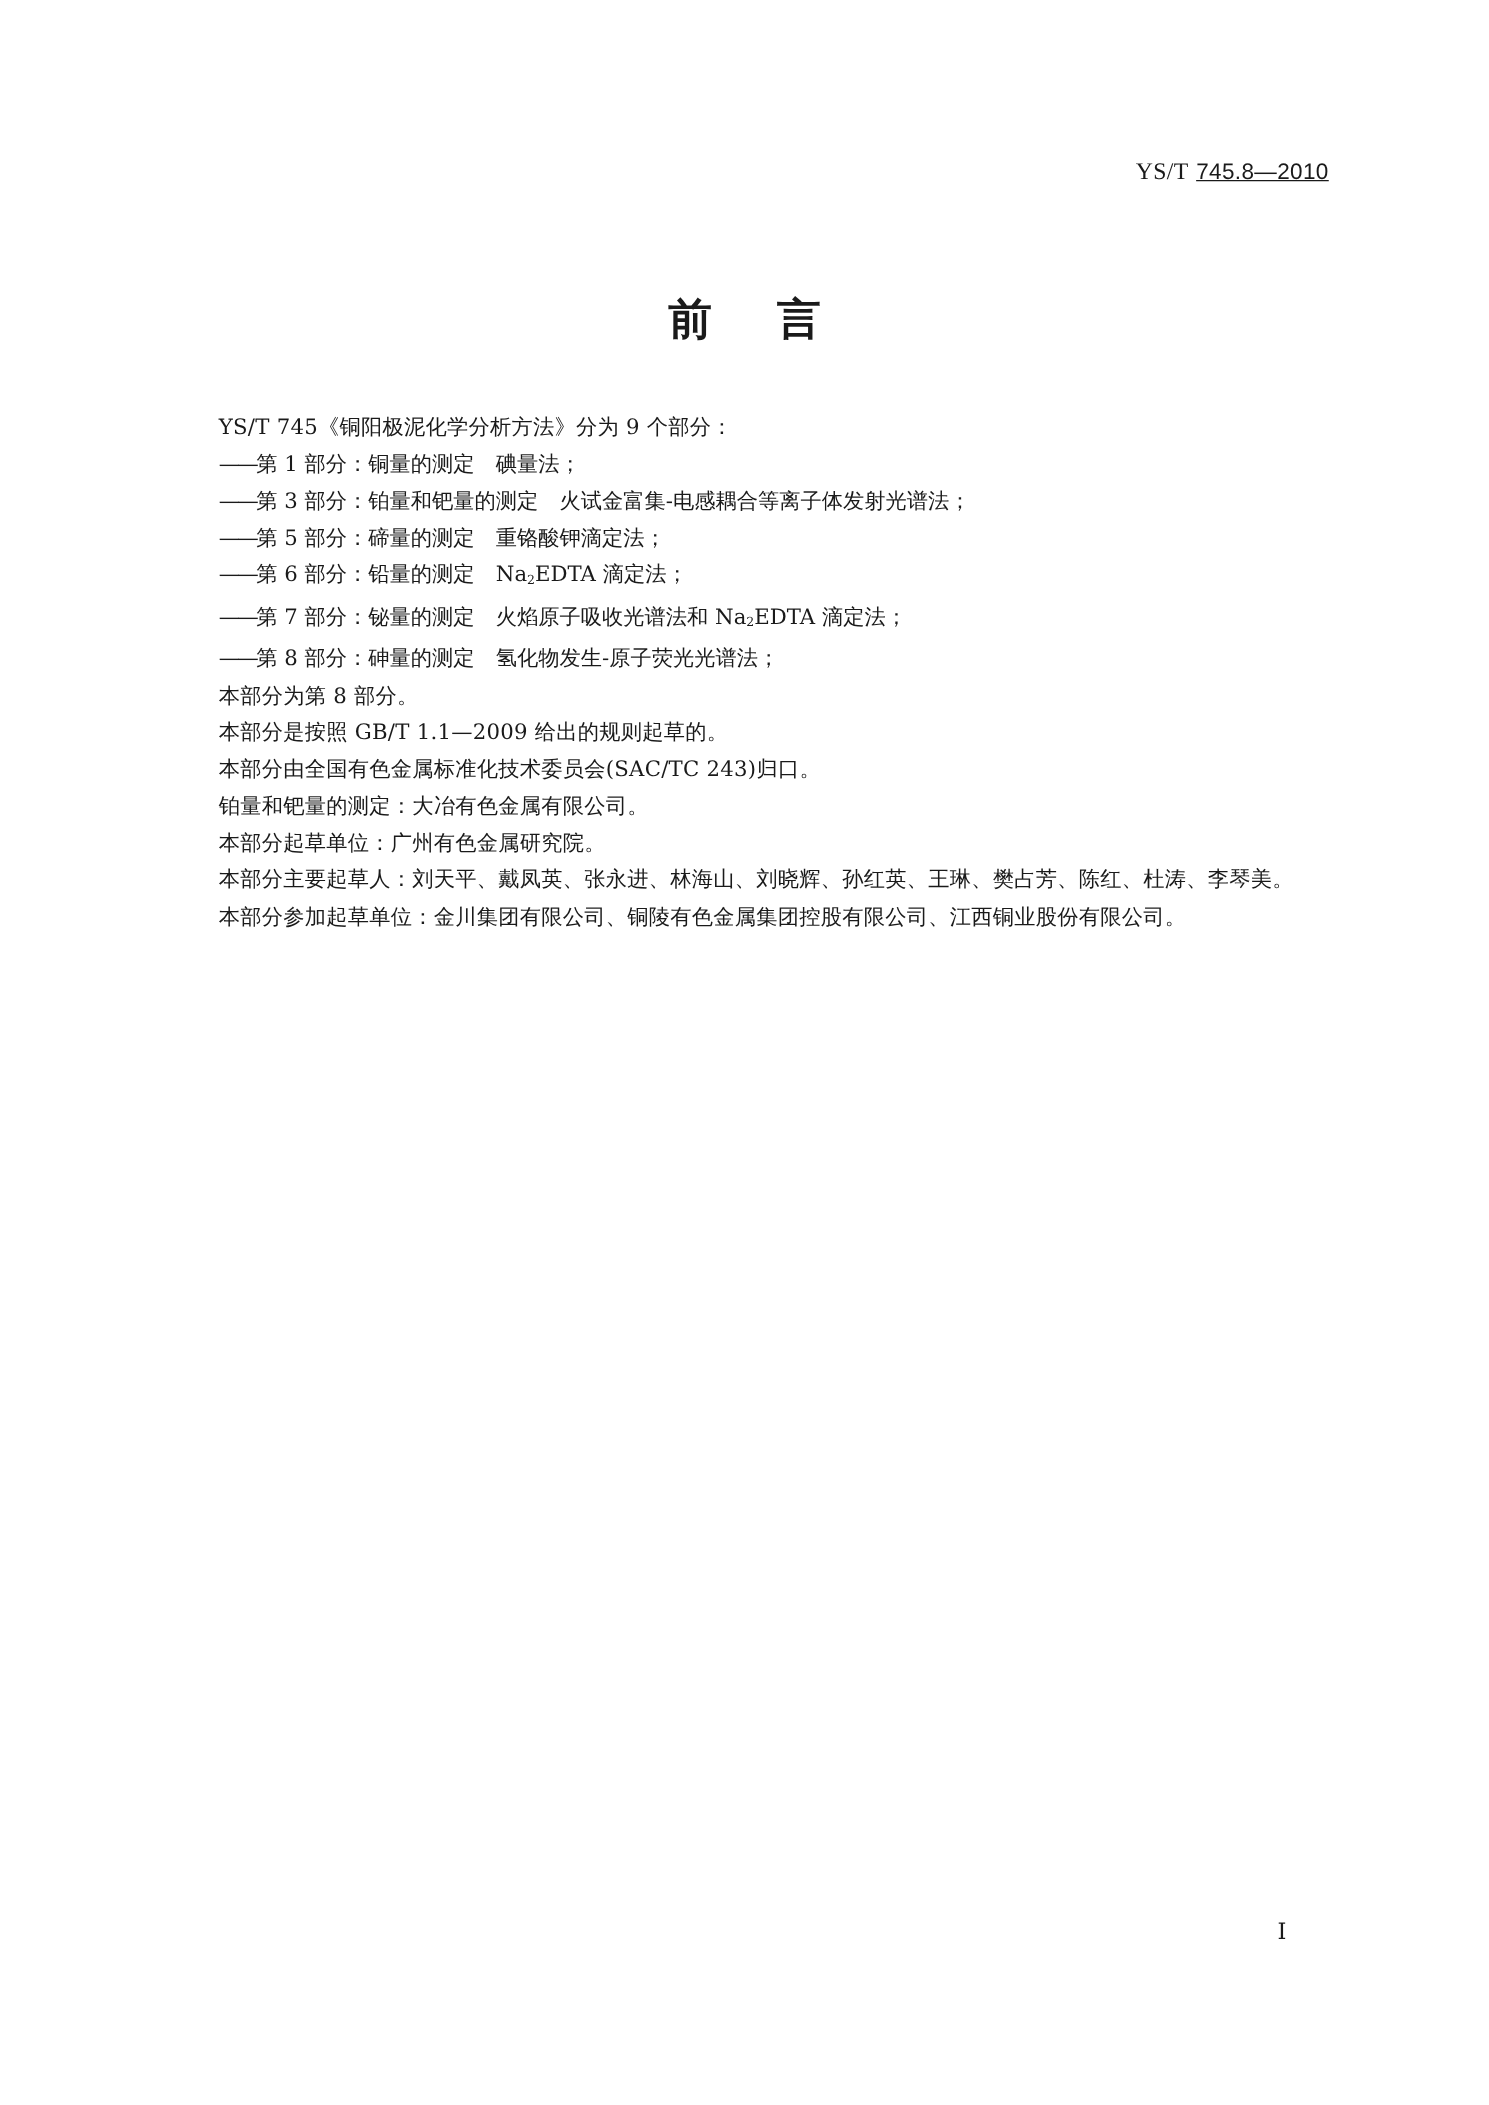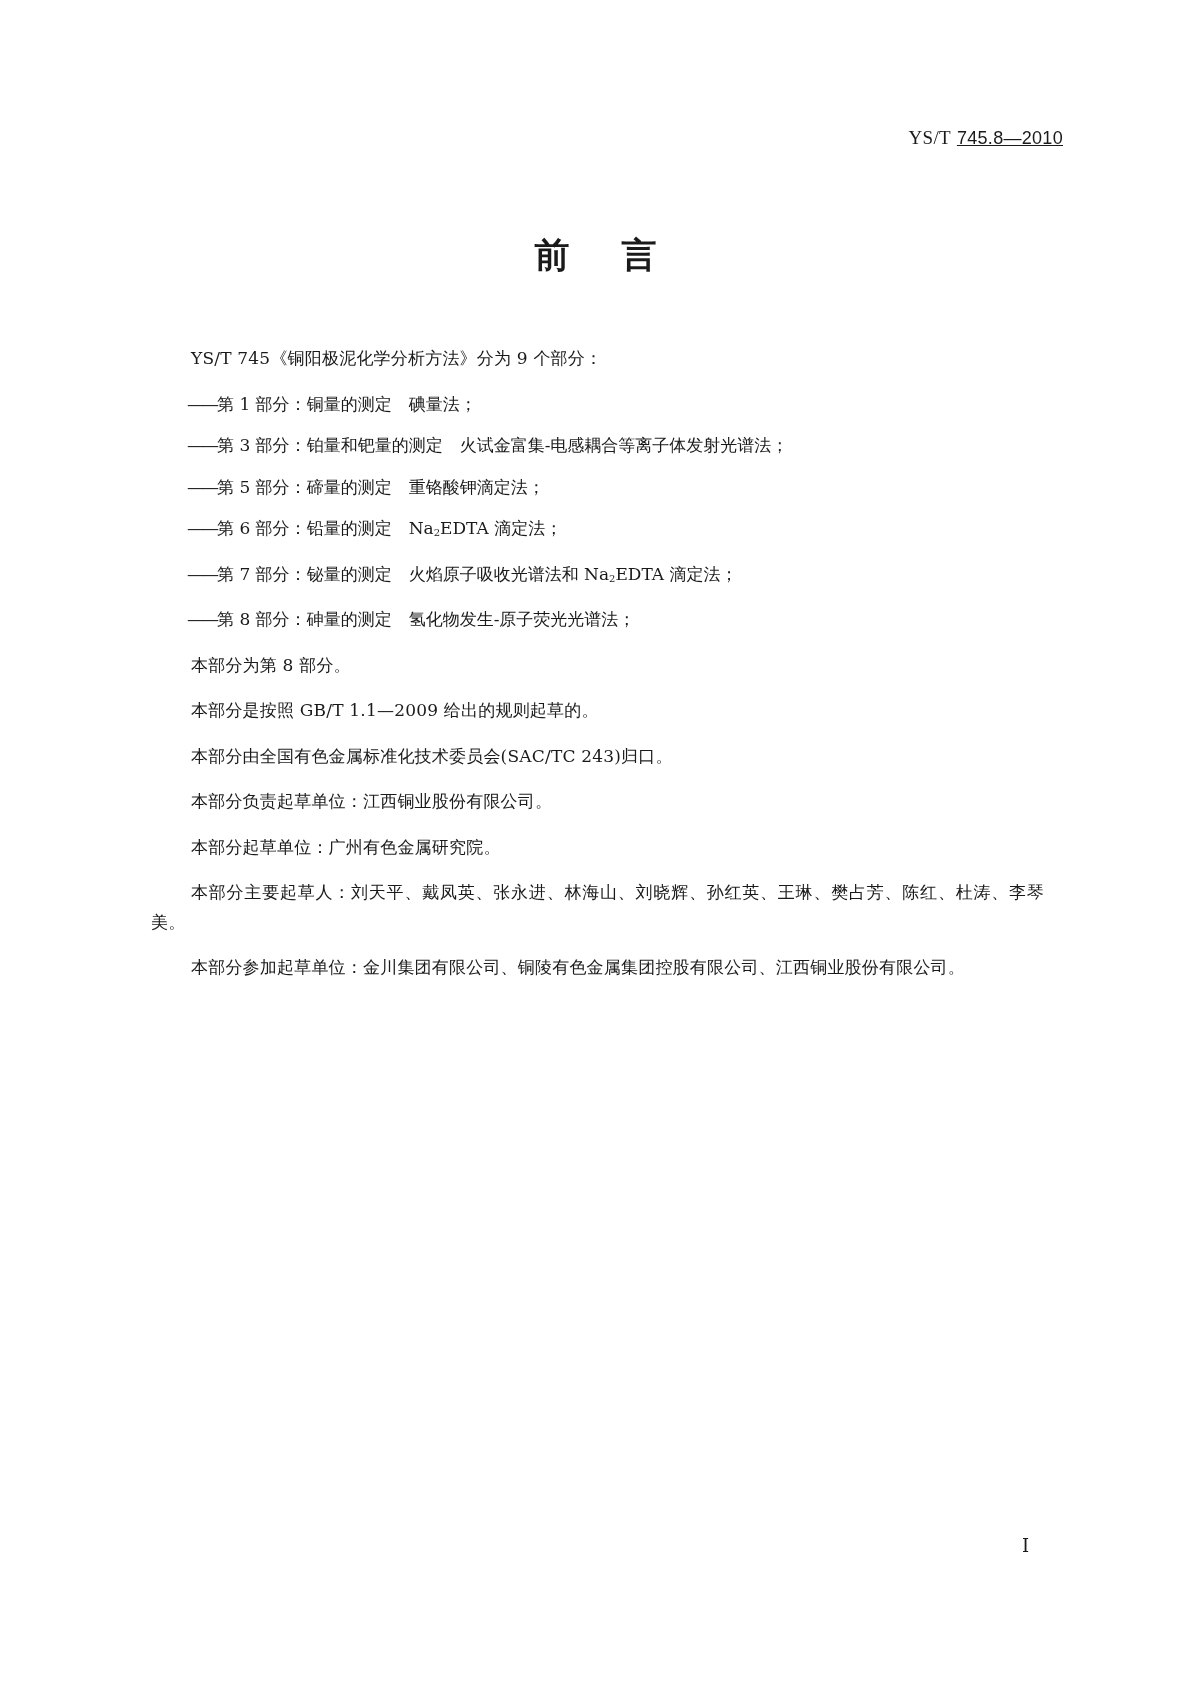--- a/index.html
+++ b/index.html
@@ -5,22 +5,22 @@
   html, body { margin: 0; padding: 0; background: #ffffff; }
   body { width: 1191px; height: 1684px; position: relative; overflow: hidden;
          font-family: "DejaVu Serif", "Liberation Serif", serif; color: #1a1a1a; }
   .std-code { position: absolute; right: 128px; top: 127px; font-size: 18px; letter-spacing: 0.3px; }
   .std-code .prefix { font-family: "Liberation Serif", "DejaVu Serif", serif; font-weight: normal; font-size: 19px; }
   .std-code .num { font-family: "Liberation Sans", "DejaVu Sans", sans-serif; font-size: 18px; text-decoration: underline; }
   .title { position: absolute; top: 232px; left: 0; width: 1191px; text-align: center;
            font-family: "DejaVu Sans", "Liberation Sans", sans-serif; font-weight: bold; font-size: 35px;
            letter-spacing: 52px; text-indent: 52px; }
   .body { position: absolute; left: 135px; top: 328px; width: 925px; font-size: 17px; line-height: 29.5px; }
-  .p { margin: 16px; text-indent: 40px; text-align: justify; letter-spacing: 0.2px; }
-  .item { margin: 12px; padding-left: 40px; white-space: nowrap; }
+  .p { margin: 0; text-indent: 40px; text-align: justify; letter-spacing: 0.2px; }
+  .item { margin: 0; padding-left: 40px; white-space: nowrap; }
   .dash { letter-spacing: -2px; }
   .page-num { position: absolute; left: 1022px; top: 1535px; font-size: 18px; }
   sub { font-size: 10px; vertical-align: -2px; }
 </style>
 </head>
 <body>
 
 <div class="std-code">
   <span class="prefix">YS/T</span>
   <span class="num">745.8—2010</span>
@@ -34,19 +34,19 @@
   <p class="item"><span class="dash">——</span><span>第 1 部分：</span><span>铜量的测定</span>　<span>碘量法；</span></p>
   <p class="item"><span class="dash">——</span><span>第 3 部分：</span><span>铂量和钯量的测定</span>　<span>火试金富集-电感耦合等离子体发射光谱法；</span></p>
   <p class="item"><span class="dash">——</span><span>第 5 部分：</span><span>碲量的测定</span>　<span>重铬酸钾滴定法；</span></p>
   <p class="item"><span class="dash">——</span><span>第 6 部分：</span><span>铅量的测定</span>　<span><span>Na</span><sub>2</sub><span>EDTA 滴定法；</span></span></p>
   <p class="item"><span class="dash">——</span><span>第 7 部分：</span><span>铋量的测定</span>　<span><span>火焰原子吸收光谱法和 Na</span><sub>2</sub><span>EDTA 滴定法；</span></span></p>
   <p class="item"><span class="dash">——</span><span>第 8 部分：</span><span>砷量的测定</span>　<span>氢化物发生-原子荧光光谱法；</span></p>
 
   <p class="p">本部分为第 8 部分。</p>
   <p class="p">本部分是按照 GB/T 1.1—2009 给出的规则起草的。</p>
   <p class="p">本部分由全国有色金属标准化技术委员会(SAC/TC 243)归口。</p>
-  <p class="p">本部分负责起草单位：江西铜业股份有限公司。</p>
+  <p class="p">铂量和钯量的测定：大冶有色金属有限公司。</p>
   <p class="p">本部分起草单位：广州有色金属研究院。</p>
   <p class="p">本部分主要起草人：刘天平、戴凤英、张永进、林海山、刘晓辉、孙红英、王琳、樊占芳、陈红、杜涛、李琴美。</p>
   <p class="p">本部分参加起草单位：金川集团有限公司、铜陵有色金属集团控股有限公司、江西铜业股份有限公司。</p>
 </div>
 
 <div class="page-num">I</div>
 
 </body></html>

